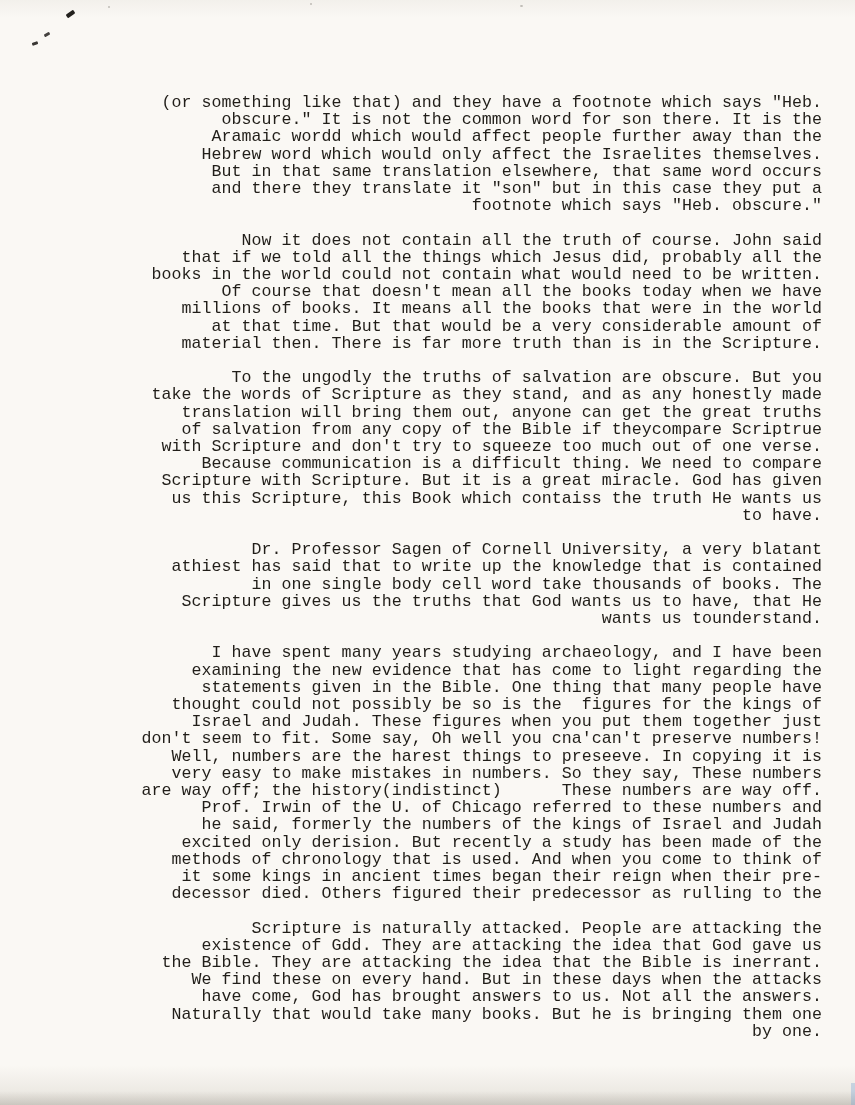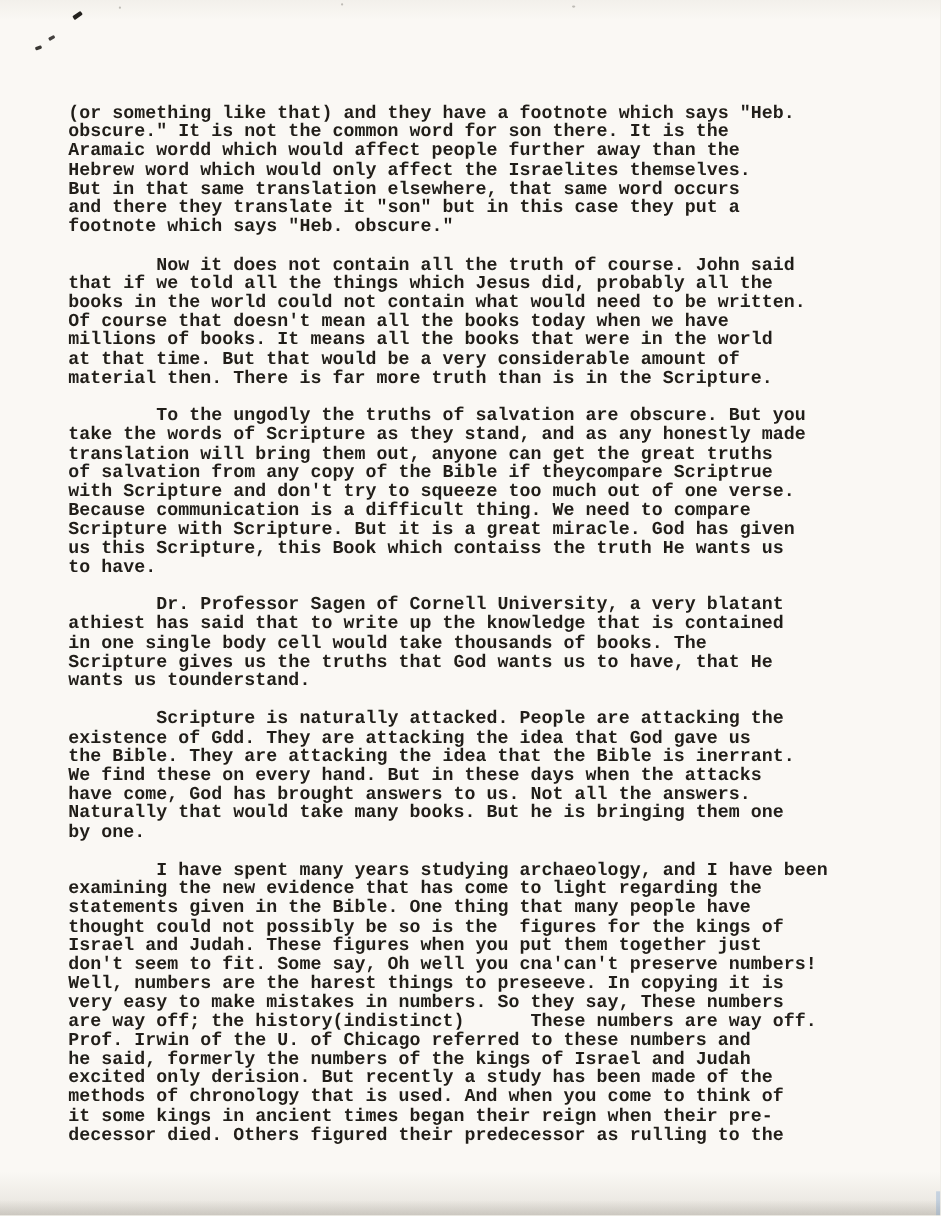--- a/index.html
+++ b/index.html
@@ -18,24 +18,25 @@
       #faf8f4;
     overflow: hidden;
     font-family: "Liberation Mono", "DejaVu Sans Mono", monospace;
   }
   .text-block {
     position: absolute;
     left: 62px;
     top: 94px;
     width: 760px;
     color: #211e19;
-    font-weight: 700;
+    font-weight: 400;
     font-size: 16.6px;
     line-height: 17.2px;
     letter-spacing: 0.05px;
+    text-align: right;
   }
   .para {
     white-space: pre;
     margin: 0 0 17.2px 0;
     text-rendering: optimizeLegibility;
   }
   
   .pencil-marks .m {
     position: absolute;
     background: #23211e;
@@ -109,43 +110,43 @@
 take the words of Scripture as they stand, and as any honestly made
 translation will bring them out, anyone can get the great truths
 of salvation from any copy of the Bible if theycompare Scriptrue
 with Scripture and don't try to squeeze too much out of one verse.
 Because communication is a difficult thing. We need to compare
 Scripture with Scripture. But it is a great miracle. God has given
 us this Scripture, this Book which contaiss the truth He wants us
 to have.</div>
     <div class="para">        Dr. Professor Sagen of Cornell University, a very blatant
 athiest has said that to write up the knowledge that is contained
-in one single body cell would take thousands of books. The
+in one single body cell word take thousands of books. The
 Scripture gives us the truths that God wants us to have, that He
 wants us tounderstand.</div>
-    <div class="para">        Scripture is naturally attacked. People are attacking the
-existence of Gdd. They are attacking the idea that God gave us
-the Bible. They are attacking the idea that the Bible is inerrant.
-We find these on every hand. But in these days when the attacks
-have come, God has brought answers to us. Not all the answers.
-Naturally that would take many books. But he is bringing them one
-by one.</div>
     <div class="para">        I have spent many years studying archaeology, and I have been
 examining the new evidence that has come to light regarding the
 statements given in the Bible. One thing that many people have
 thought could not possibly be so is the  figures for the kings of
 Israel and Judah. These figures when you put them together just
 don't seem to fit. Some say, Oh well you cna'can't preserve numbers!
 Well, numbers are the harest things to preseeve. In copying it is
 very easy to make mistakes in numbers. So they say, These numbers
 are way off; the history(indistinct)      These numbers are way off.
 Prof. Irwin of the U. of Chicago referred to these numbers and
 he said, formerly the numbers of the kings of Israel and Judah
 excited only derision. But recently a study has been made of the
 methods of chronology that is used. And when you come to think of
 it some kings in ancient times began their reign when their pre-
 decessor died. Others figured their predecessor as rulling to the</div>
+    <div class="para">        Scripture is naturally attacked. People are attacking the
+existence of Gdd. They are attacking the idea that God gave us
+the Bible. They are attacking the idea that the Bible is inerrant.
+We find these on every hand. But in these days when the attacks
+have come, God has brought answers to us. Not all the answers.
+Naturally that would take many books. But he is bringing them one
+by one.</div>
   </div>
 
   <div class="bottom-smudge"></div>
   <div class="edge-tint"></div>
 
 </div>
 
 </body></html>

